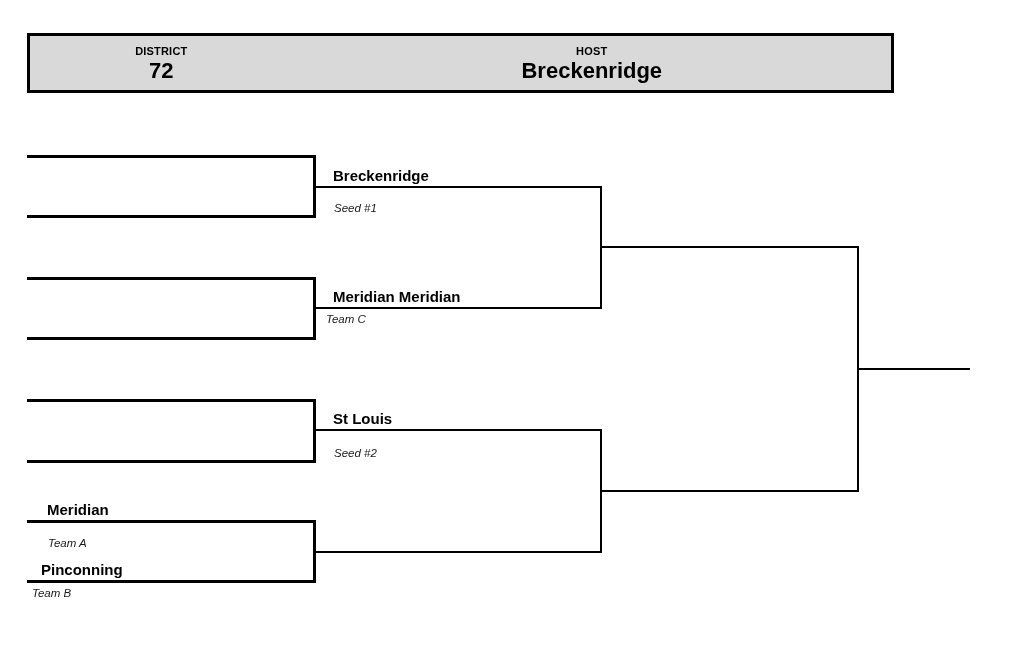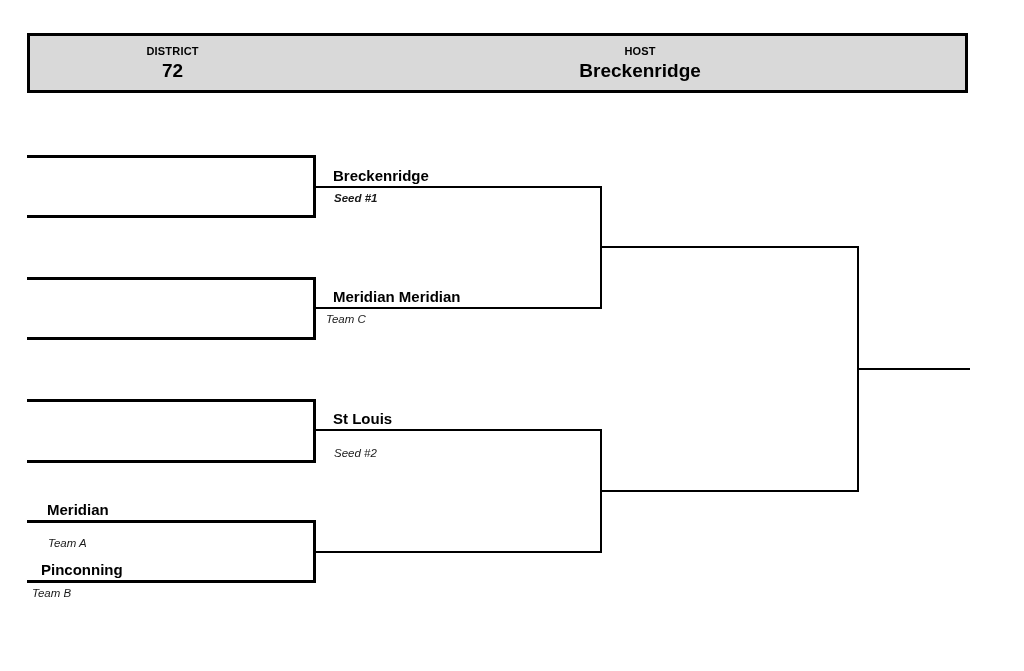--- a/index.html
+++ b/index.html
@@ -14,21 +14,21 @@
     background: #ffffff;
     font-family: "Liberation Sans", sans-serif;
     color: #000000;
     overflow: hidden;
   }
   
   .header-box {
     position: absolute;
     left: 27px;
     top: 33px;
-    width: 941px;
+    width: 867px;
     height: 60px;
     box-sizing: border-box;
     background: #d9d9d9;
     border: 3px solid #000000;
     display: flex;
     align-items: stretch;
   }
   .header-cell {
     display: flex;
     flex-direction: column;
@@ -37,21 +37,21 @@
   }
   .header-cell.district { width: 30.5%; }
   .header-cell.host { flex: 1; }
   .header-label {
     font-size: 11px;
     font-weight: bold;
     letter-spacing: 0.2px;
     line-height: 13px;
   }
   .header-value {
-    font-size: 19px;
+    font-size: 22px;
     font-weight: bold;
     line-height: 22px;
     margin-top: 2px;
   }
   
   .hline {
     position: absolute;
     background: #000000;
     height: 2px;
   }
@@ -112,21 +112,21 @@
   <div class="team-sub" style="left:48px; top:536px;">Team A</div>
 
   <div class="team-name" style="left:41px; top:560px;">Pinconning</div>
   <div class="hline thick" style="left:27px;  top:580px; width:289px;"></div>
   <div class="team-sub" style="left:32px; top:586px;">Team B</div>
 
   <div class="vline thick" style="left:313px; top:520px; height:63px;"></div>
 
   <div class="team-name" style="left:333px; top:166px;">Breckenridge</div>
   <div class="hline" style="left:314px; top:186px; width:287px;"></div>
-  <div class="team-sub" style="left:334px; top:191px;font-weight:bold;">Seed #1</div>
+  <div class="team-sub" style="left:334px; top:201px;">Seed #1</div>
 
   <div class="team-name" style="left:333px; top:287px;">Meridian Meridian</div>
   <div class="hline" style="left:314px; top:307px; width:287px;"></div>
   <div class="team-sub" style="left:326px; top:312px;">Team C</div>
 
   <div class="team-name" style="left:333px; top:409px;">St Louis</div>
   <div class="hline" style="left:314px; top:429px; width:287px;"></div>
   <div class="team-sub" style="left:334px; top:434px;margin-top:12px;">Seed #2</div>
 
   <div class="hline" style="left:314px; top:551px; width:287px;"></div>

